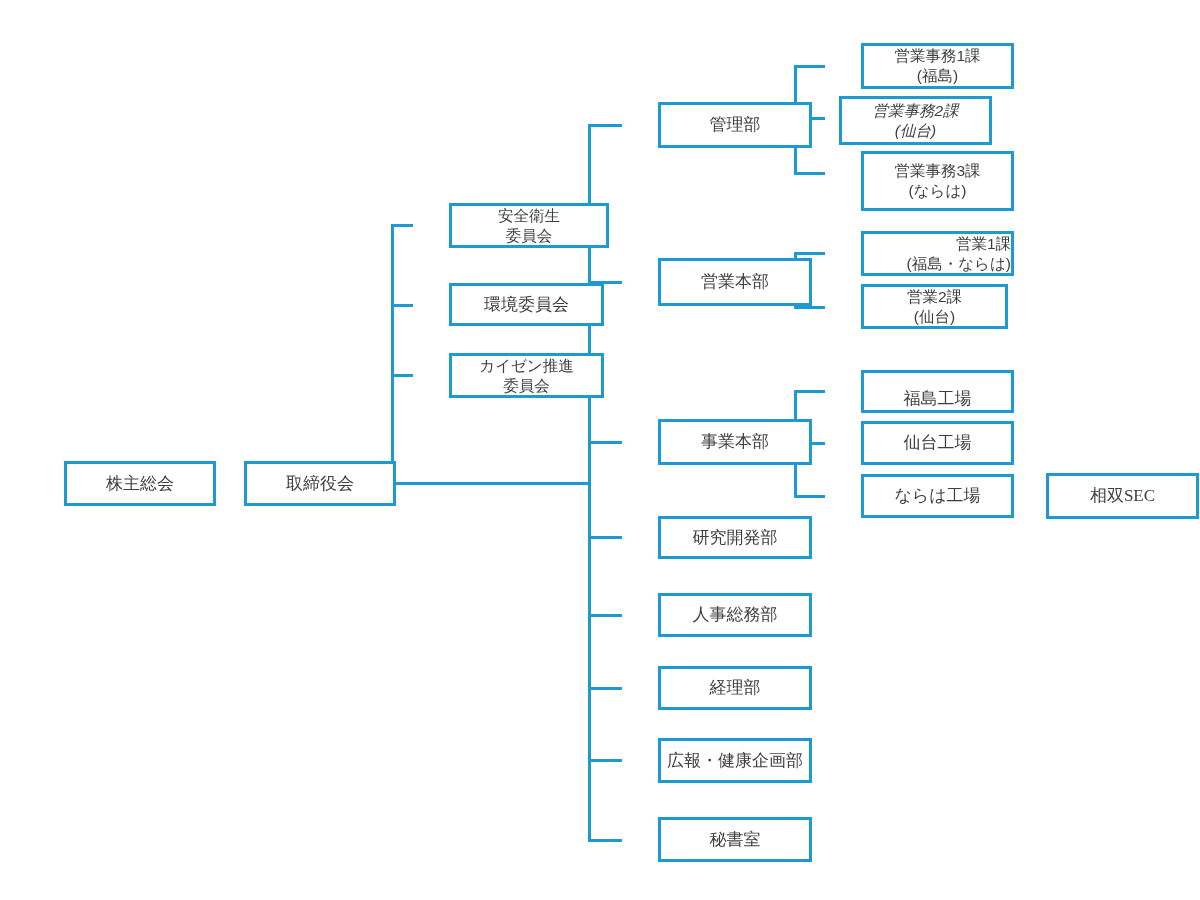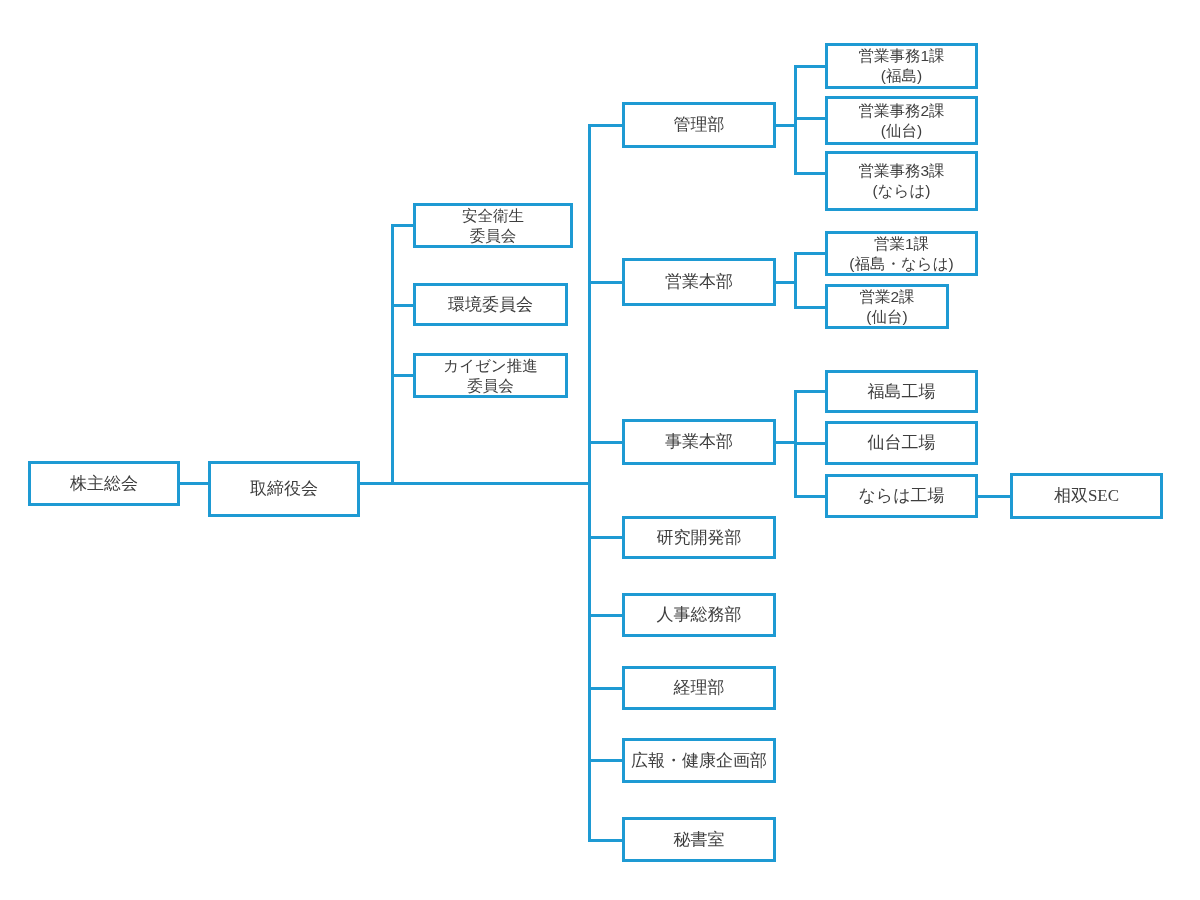--- a/index.html
+++ b/index.html
@@ -22,20 +22,21 @@
     border: 3px solid var(--line-color, #1e9ad3);
     display: flex;
     flex-direction: column;
     justify-content: center;
     align-items: center;
     text-align: center;
     color: var(--text-color, #3e3e3e);
     font-size: 17px;
     line-height: 1.28;
     z-index: 2;
+    margin-left: 36px;
   }
   .node.multiline { font-size: 15.5px; }
   .node .ln { white-space: nowrap; }
   .seg {
     position: absolute;
     background: var(--line-color, #1e9ad3);
     z-index: 1;
   }
 </style>
 </head>
@@ -68,21 +69,21 @@
     <div class="seg" style="left: 795px; top: 305.5px; width: 30px; height: 3px;"></div>
     <div class="seg" style="left: 776px; top: 440.5px; width: 19px; height: 3px;"></div>
     <div class="seg" style="left: 793.5px; top: 389.5px; width: 3px; height: 108px;"></div>
     <div class="seg" style="left: 795px; top: 389.5px; width: 30px; height: 3px;"></div>
     <div class="seg" style="left: 795px; top: 441.5px; width: 30px; height: 3px;"></div>
     <div class="seg" style="left: 795px; top: 494.5px; width: 30px; height: 3px;"></div>
     <div class="seg" style="left: 978px; top: 494.5px; width: 32px; height: 3px;"></div>
     <div class="node" style="left: 28px; top: 461px; width: 152px; height: 45px;">
       <div class="ln">株主総会</div>
     </div>
-    <div class="node" style="left: 208px; top: 461px; width: 152px; height: 56px;">
+    <div class="node" style="left: 208px; top: 461px; width: 152px; height: 45px;">
       <div class="ln">取締役会</div>
     </div>
     <div class="node multiline" style="left: 413px; top: 203px; width: 160px; height: 45px;">
       <div class="ln">安全衛生</div>
       <div class="ln">委員会</div>
     </div>
     <div class="node" style="left: 413px; top: 283px; width: 155px; height: 43px;">
       <div class="ln">環境委員会</div>
     </div>
     <div class="node multiline" style="left: 413px; top: 353px; width: 155px; height: 45px;">
@@ -110,37 +111,37 @@
     <div class="node" style="left: 622px; top: 738px; width: 154px; height: 45px;">
       <div class="ln">広報・健康企画部</div>
     </div>
     <div class="node" style="left: 622px; top: 817px; width: 154px; height: 45px;">
       <div class="ln">秘書室</div>
     </div>
     <div class="node multiline" style="left: 825px; top: 43px; width: 153px; height: 46px;">
       <div class="ln">営業事務1課</div>
       <div class="ln">(福島)</div>
     </div>
-    <div class="node multiline" style="left: 825px; top: 96px; width: 153px; height: 49px;">
+    <div class="node multiline" style="left: 803px; top: 96px; width: 153px; height: 49px; font-style: italic;">
       <div class="ln">営業事務2課</div>
       <div class="ln">(仙台)</div>
     </div>
     <div class="node multiline" style="left: 825px; top: 151px; width: 153px; height: 60px;">
       <div class="ln">営業事務3課</div>
       <div class="ln">(ならは)</div>
     </div>
-    <div class="node multiline" style="left: 825px; top: 231px; width: 153px; height: 45px;">
+    <div class="node multiline" style="left: 825px; top: 231px; width: 153px; height: 45px; align-items: flex-end;">
       <div class="ln">営業1課</div>
       <div class="ln">(福島・ならは)</div>
     </div>
-    <div class="node multiline" style="left: 825px; top: 284px; width: 124px; height: 45px;">
+    <div class="node multiline" style="left: 825px; top: 284px; width: 147px; height: 45px;">
       <div class="ln">営業2課</div>
       <div class="ln">(仙台)</div>
     </div>
-    <div class="node" style="left: 825px; top: 370px; width: 153px; height: 43px;">
+    <div class="node" style="left: 825px; top: 370px; width: 153px; height: 43px; justify-content: flex-end;">
       <div class="ln">福島工場</div>
     </div>
     <div class="node" style="left: 825px; top: 421px; width: 153px; height: 44px; text-align: right;">
       <div class="ln">仙台工場</div>
     </div>
     <div class="node" style="left: 825px; top: 474px; width: 153px; height: 44px;">
       <div class="ln">ならは工場</div>
     </div>
     <div class="node" style="left: 1010px; top: 473px; width: 153px; height: 46px; font-family: Liberation Serif, serif;">
       <div class="ln">相双SEC</div>

